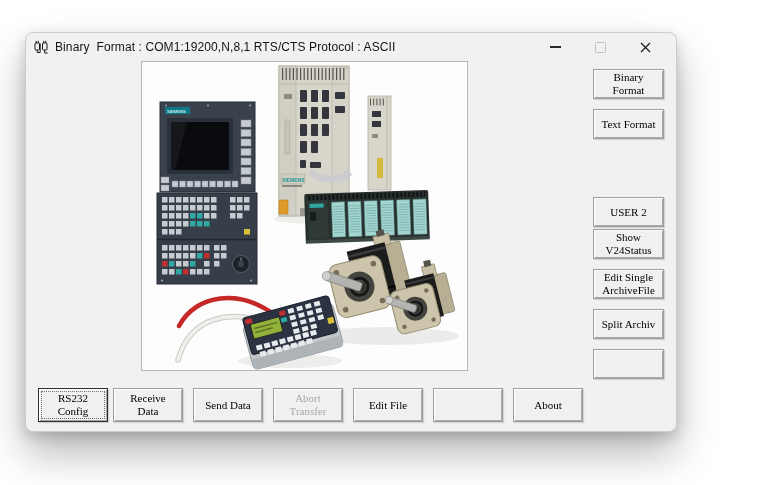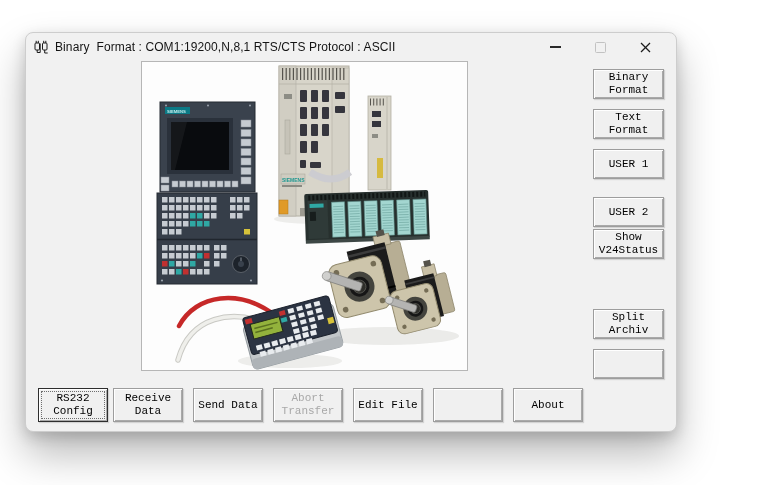--- a/index.html
+++ b/index.html
@@ -18,21 +18,21 @@
   .controls{position:absolute;right:8px;top:0;height:28px;display:flex;align-items:center;}
   .ctrl{width:45px;height:28px;display:flex;align-items:center;justify-content:center;cursor:default;}
   .min-bar{width:11px;height:1.5px;background:#2a2a2a;}
   .max-box{width:9px;height:9px;border:1px solid #c2c2c2;border-radius:1.5px;}
 
   .photo-panel{position:absolute;left:115px;top:28px;width:325px;height:308px;
                background:#fdfdfd;border:1px solid #b6b6b6;}
 
   .btn{position:absolute;background:#f0f0f0;border:1px solid #9d9d9d;
        box-shadow:inset 1px 1px 0 #ffffff,inset -1px -1px 0 #a9a9a9,1px 1px 1px rgba(0,0,0,.12);
-       font-family:Liberation Mono, monospace;font-size:11px;line-height:13px;color:#000;
+       font-family:Liberation Serif, serif;font-size:11px;line-height:13px;color:#000;
        display:flex;align-items:center;justify-content:center;text-align:center;
        white-space:pre-line;padding:0;border-radius:0;}
   .btn.right{left:567px;width:71px;height:30px;}
   .btn.bottom{top:355px;width:70px;height:34px;}
   .btn.focused{border-color:#2e2e2e;outline:1px dotted #6e6e6e;outline-offset:-4px;}
   .btn.disabled{color:#a8a8a8;}
 </style>
 </head>
 <body>
 
@@ -359,24 +359,25 @@
               <rect x="154" y="281" width="6" height="5"></rect>
               <rect x="162" y="281" width="6" height="5"></rect>
           </g>
         </g>
       </svg>
     </div>
 
     <button class="btn right" style="top:36px">Binary
 Format</button>
     <button class="btn right" style="top:76px">Text Format</button>
-    <button class="btn right" style="top:116px">USER 1</button>
     <button class="btn right" style="top:164px">USER 2</button>
     <button class="btn right" style="top:196px">Show
 V24Status</button>
+    <button class="btn right" style="top:236px">Edit Single
+ArchiveFile</button>
     <button class="btn right" style="top:276px">Split Archiv</button>
     <button class="btn right" style="top:316px"></button>
 
     <button class="btn bottom focused" style="left:12px">RS232
 Config</button>
     <button class="btn bottom" style="left:87px">Receive
 Data</button>
     <button class="btn bottom" style="left:167px">Send Data</button>
     <button class="btn bottom disabled" style="left:247px">Abort
 Transfer</button>

